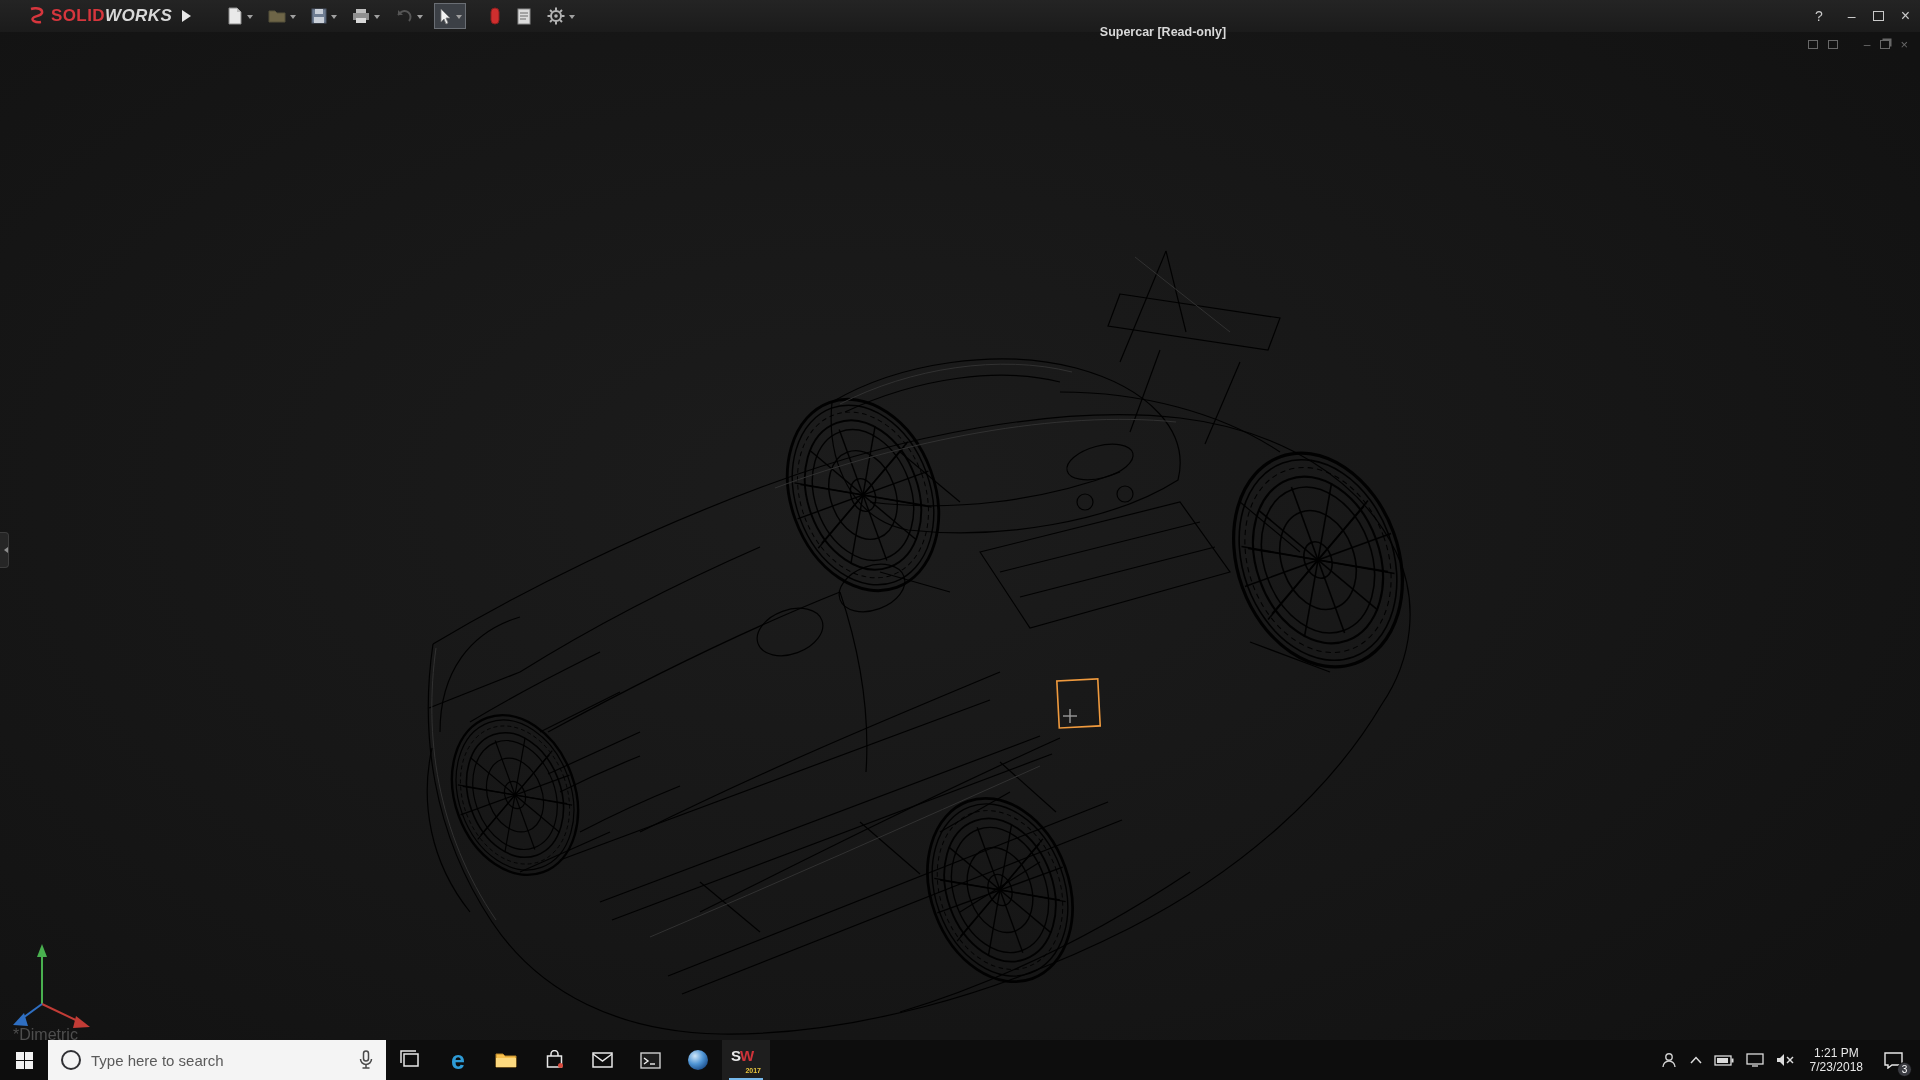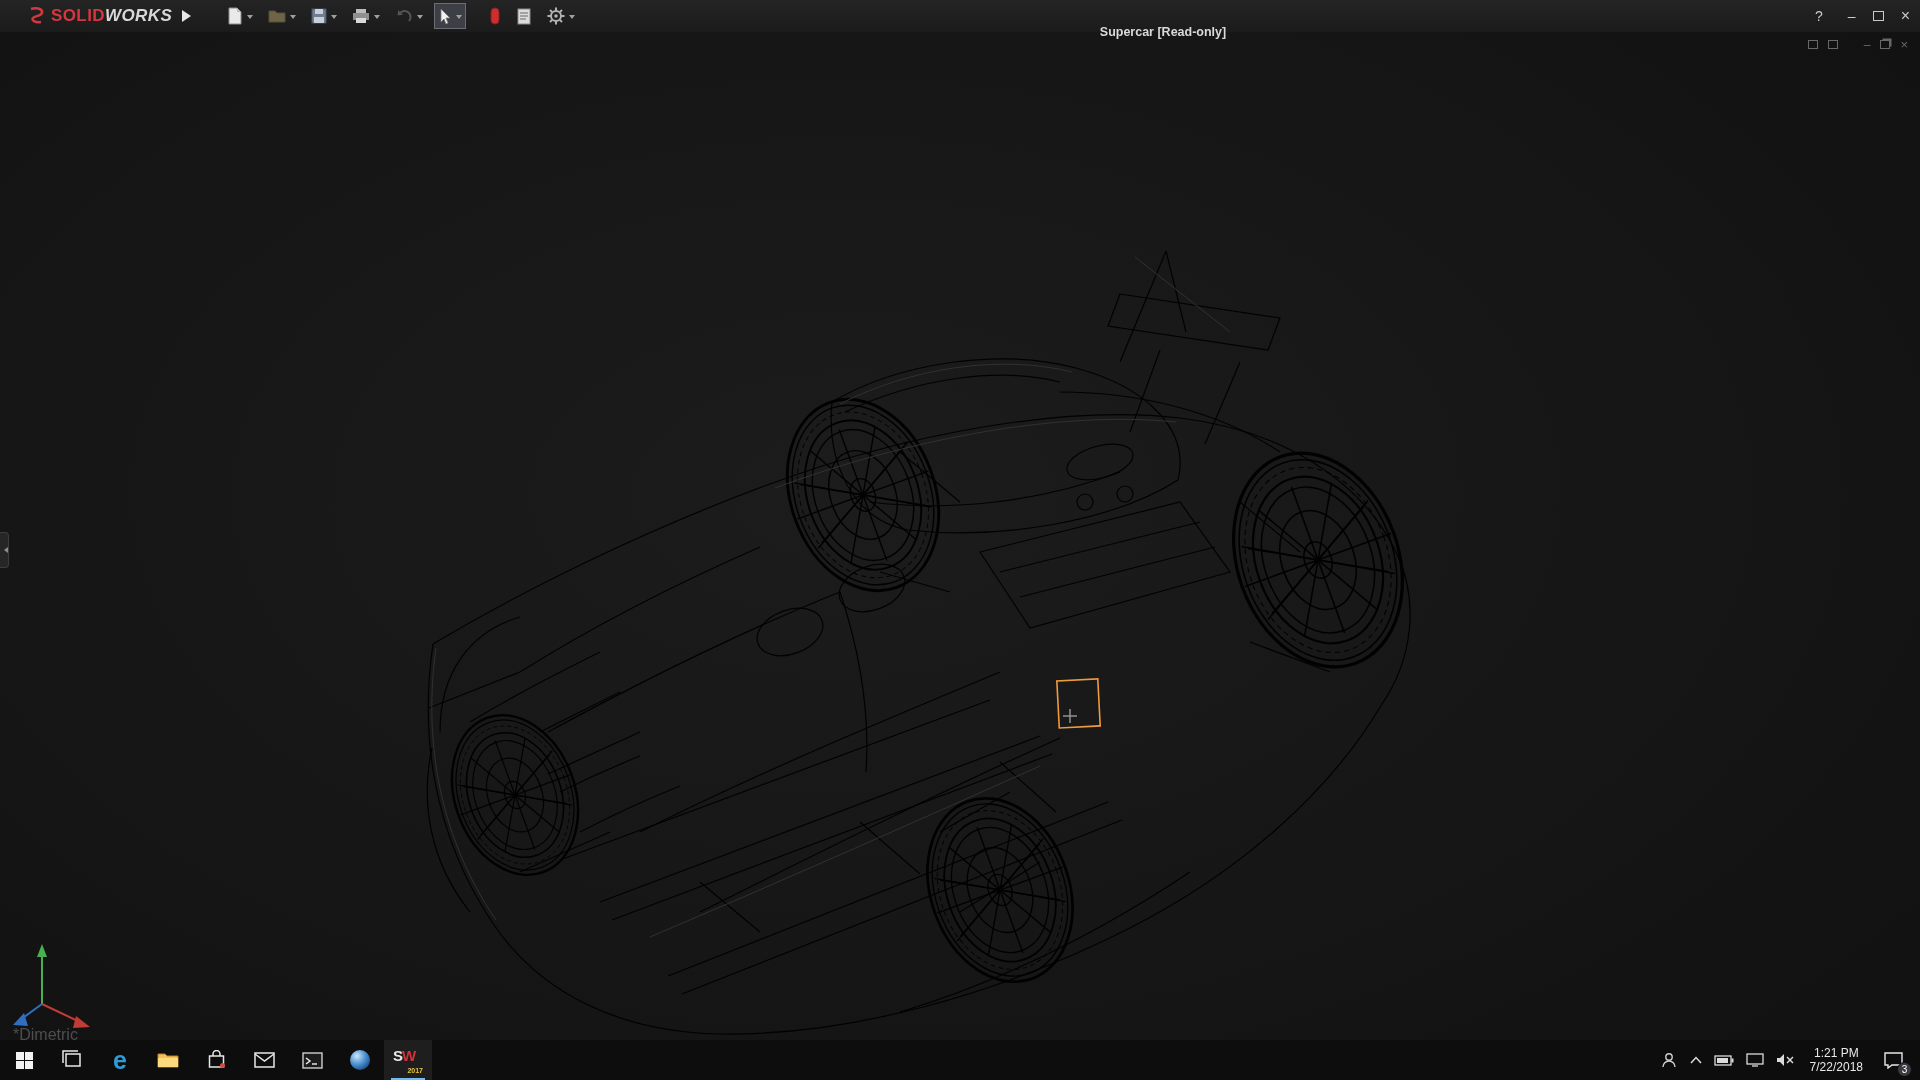--- a/index.html
+++ b/index.html
@@ -279,20 +279,32 @@
 <div class="taskbar">
   <div class="tk-start">
     <svg width="17" height="17" viewBox="0 0 17 17">
       <rect x="0" y="0" width="8" height="8" fill="#f2f2f2"></rect>
         <rect x="9" y="0" width="8" height="8" fill="#f2f2f2"></rect>
       <rect x="0" y="9" width="8" height="8" fill="#f2f2f2"></rect>
         <rect x="9" y="9" width="8" height="8" fill="#f2f2f2"></rect>
     </svg>
   </div>
 
+  <div class="search">
+    <span class="cortana-ring"></span>
+    <input type="text" placeholder="Type here to search" style="">
+    <span class="mic">
+      <svg width="16" height="20" viewBox="0 0 16 20">
+        <rect x="5.5" y="1" width="5" height="10" rx="2.5" fill="none" stroke="#4a4a4a" stroke-width="1.5"></rect>
+        <path d="M 2.5,9 a5.5,5.5 0 0,0 11,0" fill="none" stroke="#4a4a4a" stroke-width="1.5"></path>
+        <line x1="8" y1="14.5" x2="8" y2="18" stroke="#4a4a4a" stroke-width="1.5"></line>
+        <line x1="4.5" y1="18" x2="11.5" y2="18" stroke="#4a4a4a" stroke-width="1.5"></line>
+      </svg>
+    </span>
+  </div>
 
   <div class="apps">
     <div class="app">
       <svg width="20" height="20" viewBox="0 0 20 20">
         <rect x="4" y="4" width="14" height="12" fill="none" stroke="#e8e8e8" stroke-width="1.5"></rect>
         <path d="M 1,13 V 1 H 16" fill="none" stroke="#e8e8e8" stroke-width="1.5"></path>
       </svg>
     </div>
     <div class="app">
       <span class="edge-e">e</span>
@@ -370,21 +382,21 @@
     </div>
     <div class="tray-item">
       <svg width="19" height="14" viewBox="0 0 19 14">
         <path d="M 1,5 h3 l4,-4 v12 l-4,-4 h-3 z" fill="#dcdcdc"></path>
         <line x1="11" y1="4" x2="17" y2="10" stroke="#dcdcdc" stroke-width="1.4"></line>
         <line x1="17" y1="4" x2="11" y2="10" stroke="#dcdcdc" stroke-width="1.4"></line>
       </svg>
     </div>
     <div class="clock">
       <div>1:21 PM</div>
-      <div>7/22/2018</div>
+      <div>7/23/2018</div>
     </div>
     <div class="tray-item action">
       <svg width="19" height="17" viewBox="0 0 19 17">
         <path d="M 1,1 h17 v12 h-10 l-4,3 v-3 h-3 z" fill="none" stroke="#e8e8e8" stroke-width="1.4"></path>
       </svg>
       <span class="badge">3</span>
     </div>
     <div class="show-desktop"></div>
   </div>
 </div>

